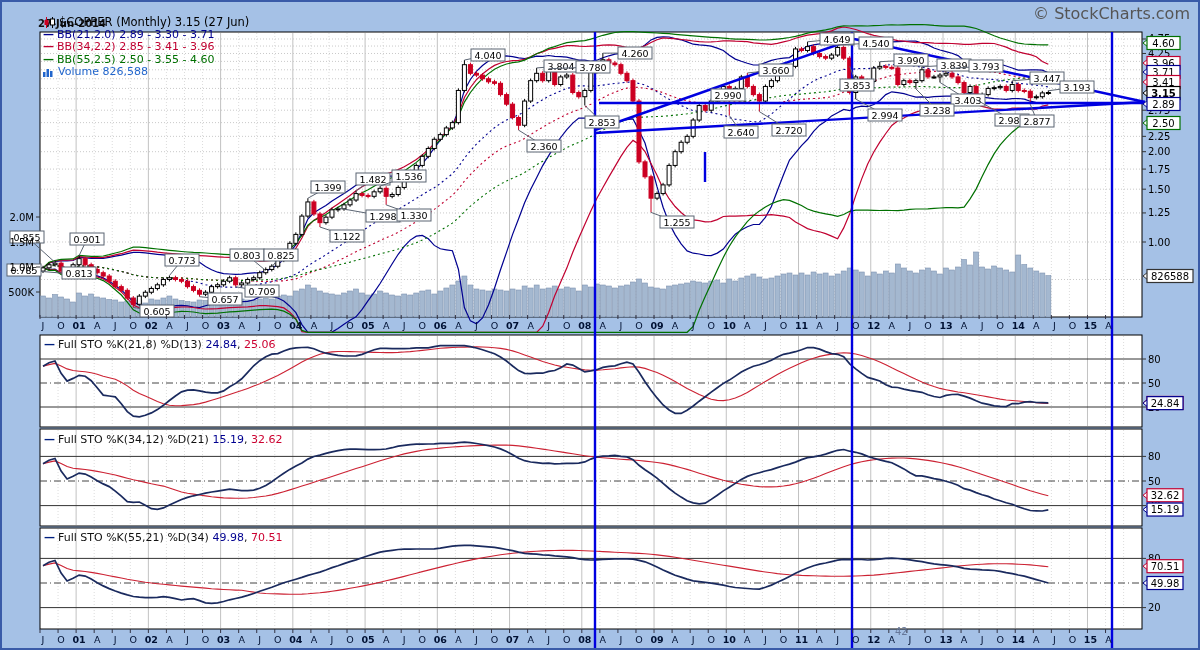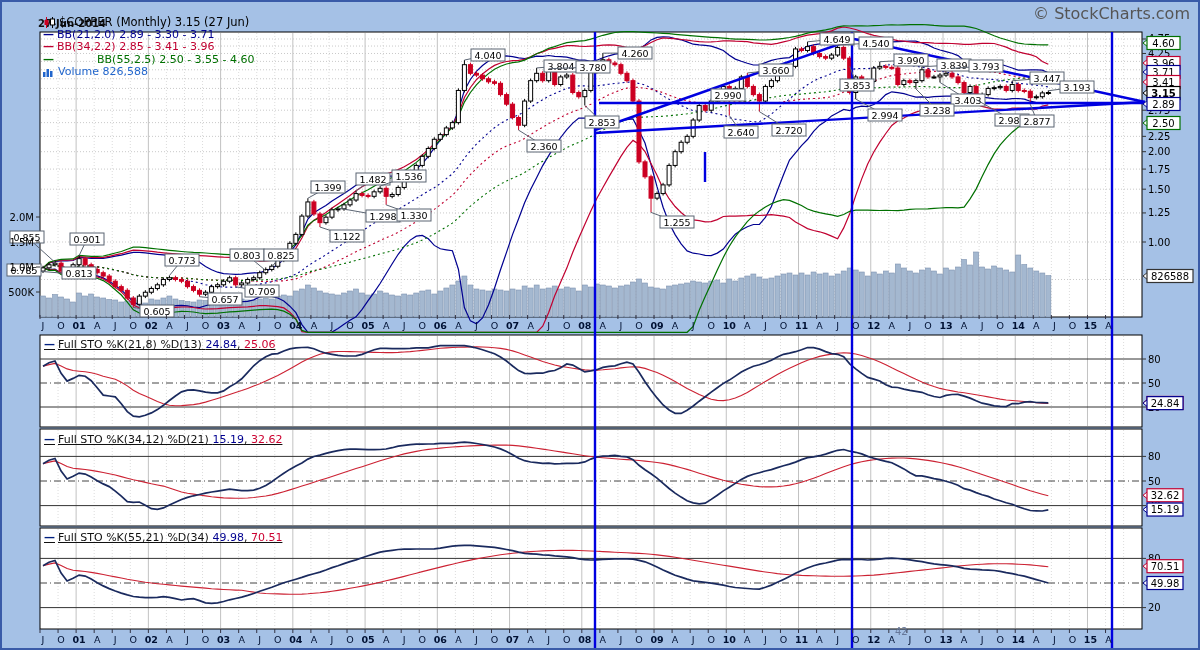--- a/index.html
+++ b/index.html
@@ -12,21 +12,21 @@
   .exch{color:#222;font-size:10px;margin-left:5px;}
   .credit{position:absolute;right:8px;top:2px;font-size:16px;color:#555;}
   .dateline{position:absolute;left:36px;top:16px;font-size:10px;color:#111;font-weight:bold;}
   .quote{position:absolute;right:8px;top:15px;font-size:11px;color:#111;white-space:nowrap;}
   .quote b{margin-left:7px;}
   .chg{color:#007000;}
   .arrow{color:#009000;font-size:9px;}
   .mainleg{position:absolute;left:41px;top:14px;font-size:11px;line-height:12.5px;white-space:nowrap;}
   .legrow{display:flex;align-items:center;gap:3px;}
   .dash{font-weight:bold;font-size:11px;}
-  .pleg{position:absolute;left:42px;font-size:11px;white-space:nowrap;color:#111;text-decoration:underline;}
+  .pleg{position:absolute;left:42px;font-size:11px;white-space:nowrap;color:#111;}
   .pleg .dash{color:#002080;margin-right:3px;}
   .kval{color:#000090;}
   .dval{color:#CC0030;}
   .ann42{position:absolute;left:893px;top:624px;font-size:10px;color:#667799;}
 </style>
 </head>
 <body>
 
 <div id="page">
 
@@ -1292,21 +1292,21 @@
     <div class="legrow">
         <span class="dash" style="color: rgb(0, 0, 144);">—</span>
         <span style="color: rgb(0, 0, 144);">BB(21,2.0) 2.89 - 3.30 - 3.71</span>
       </div>
     <div class="legrow">
         <span class="dash" style="color: rgb(192, 0, 48);">—</span>
         <span style="color: rgb(192, 0, 48); text-align: right;">BB(34,2.2) 2.85 - 3.41 - 3.96</span>
       </div>
     <div class="legrow">
         <span class="dash" style="color: rgb(0, 112, 0);">—</span>
-        <span style="color: rgb(0, 112, 0); margin-left: 40px;">BB(55,2.5) 2.50 - 3.55 - 4.60</span>
+        <span style="color: rgb(0, 112, 0);">BB(55,2.5) 2.50 - 3.55 - 4.60</span>
       </div>
     <div class="legrow">
       <svg width="12" height="10">
         <rect x="0" y="5" width="2.5" height="5" fill="#2266CC"></rect>
         <rect x="3.5" y="2" width="2.5" height="8" fill="#2266CC"></rect>
         <rect x="7" y="4" width="2.5" height="6" fill="#2266CC"></rect>
       </svg>
       <span style="color: rgb(34, 102, 204);">Volume 826,588</span>
     </div>
   </div>

